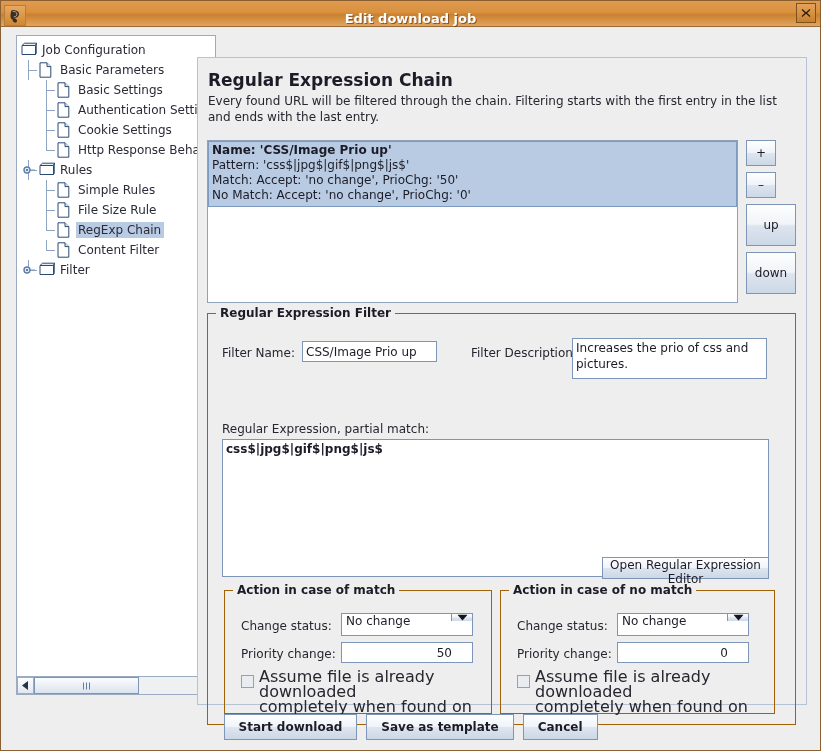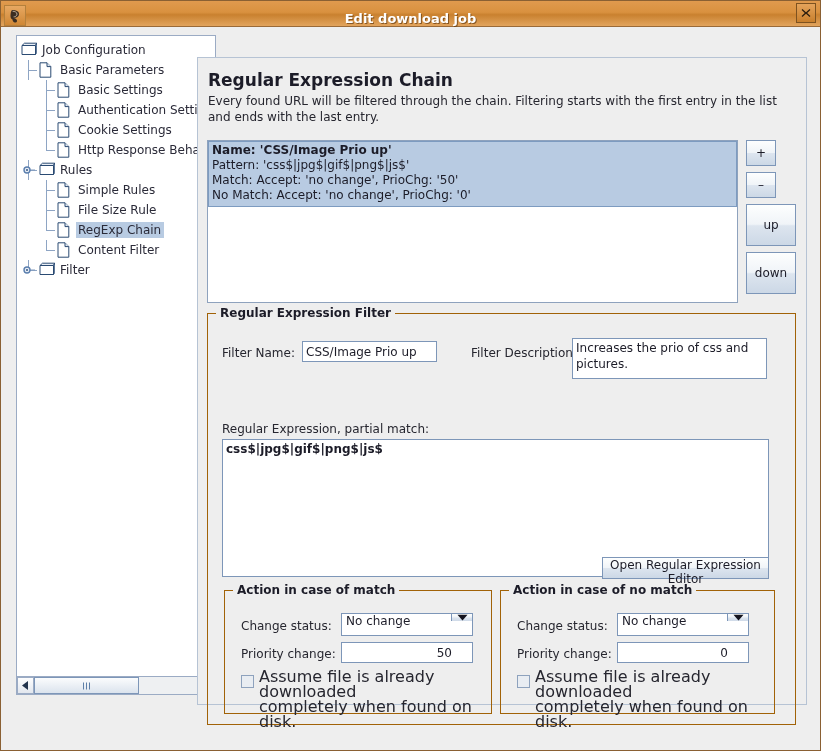--- a/index.html
+++ b/index.html
@@ -670,15 +670,20 @@
 
           <div class="chk-row" style="left:16px; top:78px; width:240px;">
             <div class="chk-box"></div>
             <div class="chk-label">Assume file is already downloaded
 completely when found on disk.</div>
           </div>
         </div>
       </div>
     </div>
 
+    <div class="bottom-bar">
+      <button class="btn btn-bottom">Start download</button>
+      <button class="btn btn-bottom">Save as template</button>
+      <button class="btn btn-bottom">Cancel</button>
+    </div>
 
   </div>
 </div>
 
 </body></html>

